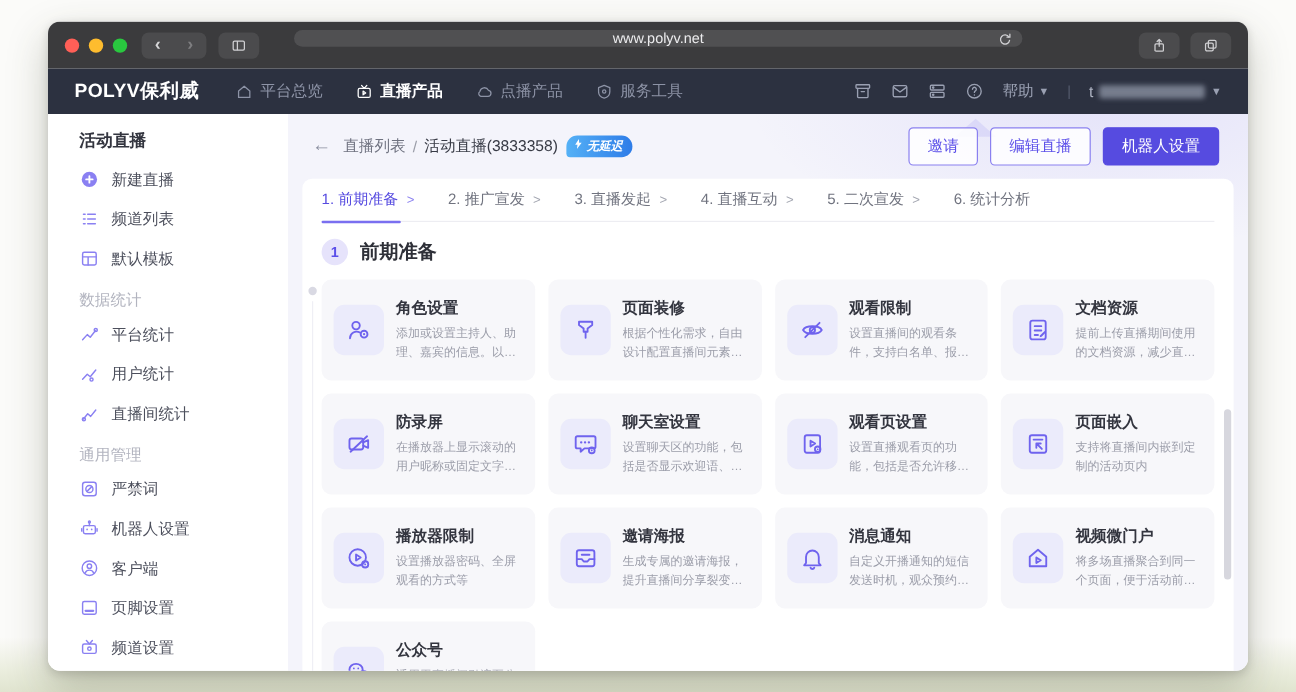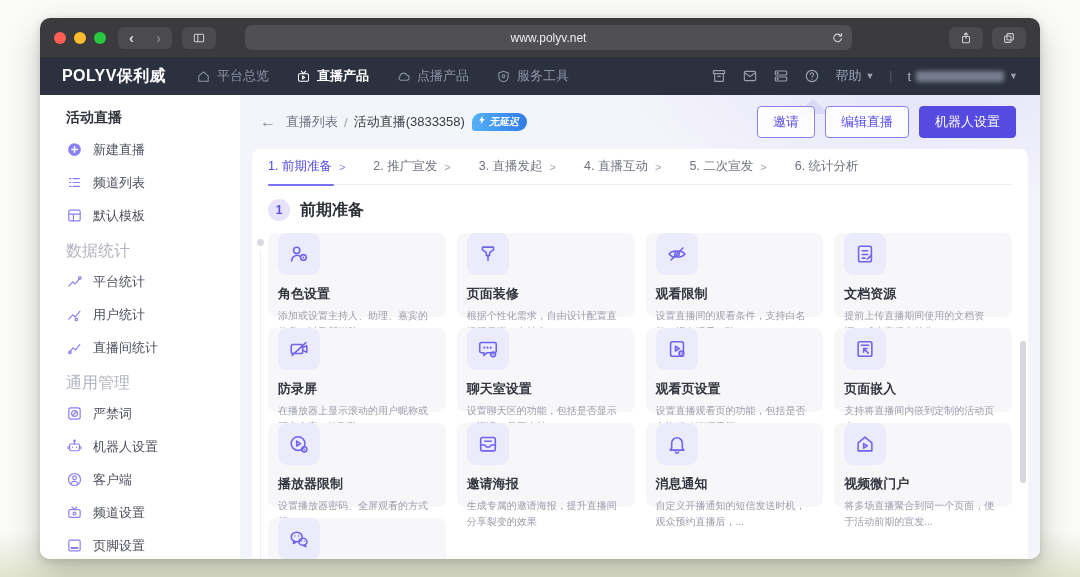--- a/index.html
+++ b/index.html
@@ -16,21 +16,21 @@
   .dots { display:flex; gap:8px; margin-right:12px; }
   .dot { width:12px; height:12px; border-radius:50%; }
   .dot.r{background:#ff5f57}.dot.y{background:#febc2e}.dot.g{background:#29c73f}
   .nav-group { background:#4b4b4d; border-radius:6px; display:flex; overflow:hidden; margin-right:10px; }
   .nav-group .cbtn { width:27px; height:22px; display:flex; align-items:center; justify-content:center;
     color:#d6d6d8; font-size:15px; font-weight:bold; }
   .nav-group .cbtn.dis { color:#7e7e80; }
   .chrome-btn { background:#4b4b4d; border-radius:6px; width:34px; height:22px; display:flex;
     align-items:center; justify-content:center; color:#cfcfd2; }
   .chrome-btn svg { width:14px; height:14px; }
-  .url-pill { position:absolute; left:205px; right:188px; top:7px; height:25px; background:#505052;
+  .url-pill { position:absolute; left:205px; right:188px; top:7px; height:14px; background:#505052;
     border-radius:7px; display:flex; align-items:center; justify-content:center;
     color:#ececee; font-size:12px; }
   .url-pill .reload { position:absolute; right:8px; width:13px; height:13px; color:#d0d0d3; }
   .chrome-right { margin-left:auto; display:flex; gap:9px; }
 
   
   .appbar { height:38px; background:var(--navbar_bg,#2c3140); display:flex; align-items:center; padding:0 22px; }
   .logo { color:#fff; font-weight:bold; font-size:16px; letter-spacing:.4px; margin-right:30px; white-space:nowrap; }
   .nav-menu { display:flex; align-items:center; }
   .nav-item { display:flex; align-items:center; gap:6px; color:#8d93a6; font-size:13px; margin-right:27px; cursor:default; white-space:nowrap; }
@@ -43,21 +43,21 @@
   .vdiv { color:#565c6e; font-size:12px; }
   .user { display:flex; align-items:center; gap:5px; color:#aeb3c2; font-size:13px; }
   .blurbar { width:88px; height:11px; background:#767d8d; border-radius:2px; filter:blur(2px); }
 
   
   .main { display:flex; height:572px; }
   .sidebar { width:200px; background:#fff; padding:14px 0 0 26px; flex:none; }
   .side-title { font-size:14px; font-weight:bold; color:#33353f; margin-bottom:6px; }
   .side-item { display:flex; align-items:center; gap:10px; height:33px; font-size:13px; color:#4c4f5c; cursor:default; }
   .side-item .ic { width:17px; height:17px; color:#8a80f2; }
-  .group-label { font-size:16px; color:#b2b4bf; margin:9px 0 3px; }
+  .group-label { font-size:13px; color:#b2b4bf; margin:9px 0 3px; }
 
   .content { flex:1; background:var(--content_bg,#f4f4fb); position:relative; overflow:hidden; }
   .deco-a { position:absolute; right:0; top:0; width:460px; height:130px; pointer-events:none;
     background:radial-gradient(ellipse at 75% -10%, rgba(118,106,238,.12), transparent 62%); }
   .deco-tri { position:absolute; left:556px; top:4px; width:0; height:0; pointer-events:none;
     border-left:17px solid transparent; border-right:17px solid transparent;
     border-bottom:15px solid rgba(138,128,240,.16); }
 
   .crumb-row { height:54px; display:flex; align-items:center; padding:0 24px 0 20px; position:relative; z-index:2; }
   .back { color:#8b8fa0; font-size:16px; margin-right:10px; }
@@ -86,21 +86,21 @@
 
   .section-head { display:flex; align-items:center; gap:10px; margin:14px 0 12px; }
   .num { width:22px; height:22px; border-radius:50%; background:#e6e3fb; color:#5b4fe9;
     font-size:12px; font-weight:bold; display:flex; align-items:center; justify-content:center; }
   .section-title { font-size:16px; font-weight:bold; color:#2e3038; }
 
   .cards-wrap { position:relative; }
   .timeline-dot { position:absolute; left:-11px; top:6px; width:7px; height:7px; border-radius:50%; background:#d9d9e3; }
   .timeline-line { position:absolute; left:-8px; top:18px; bottom:-60px; width:1px; background:#efeff5; }
   .cards { display:grid; grid-template-columns:repeat(4,1fr); gap:11px; grid-auto-rows:84px; }
-  .card { background:#f7f7fa; border-radius:8px; padding:0 12px 0 10px; display:flex; gap:10px;flex-direction:column; }
+  .card { background:#f7f7fa; border-radius:8px; padding:0 12px 0 10px; display:flex; align-items:center; gap:10px; }
   .tile { width:42px; height:42px; border-radius:9px; background:#ebebfb; color:#6f63ee;
     display:flex; align-items:center; justify-content:center; flex:none; }
   .tile svg { width:22px; height:22px; }
   .card-text { min-width:0; }
   .card-title { font-size:13px; font-weight:bold; color:#33353f; margin-bottom:5px; white-space:nowrap; }
   .card-desc { font-size:10px; color:#9b9da9; line-height:1.55; display:-webkit-box;
     -webkit-line-clamp:2; -webkit-box-orient:vertical; overflow:hidden; }
 
   .scroll-thumb { position:absolute; right:2px; top:192px; width:6px; height:142px; border-radius:3px; background:#d7d7de; }
 </style>
@@ -293,32 +293,32 @@
           <div class="side-item">
             <svg class="ic " viewBox="0 0 24 24" fill="none" stroke="currentColor" stroke-width="1.7" stroke-linecap="round" stroke-linejoin="round">
               <circle cx="12" cy="12" r="8.5"></circle>
               <circle cx="12" cy="9.6" r="2.6"></circle>
               <path d="M7 17.5 a5.5 5.5 0 0 1 10 0"></path>
             </svg>
             <span>客户端</span>
           </div>
           <div class="side-item">
             <svg class="ic " viewBox="0 0 24 24" fill="none" stroke="currentColor" stroke-width="1.7" stroke-linecap="round" stroke-linejoin="round">
+              <rect x="4" y="4.5" width="16" height="15" rx="2"></rect>
+              <path d="M7.5 15.5 h9" stroke-width="2.6"></path>
+            </svg>
+            <span>页脚设置</span>
+          </div>
+          <div class="side-item">
+            <svg class="ic " viewBox="0 0 24 24" fill="none" stroke="currentColor" stroke-width="1.7" stroke-linecap="round" stroke-linejoin="round">
               <rect x="4" y="8" width="16" height="11" rx="2"></rect>
               <path d="M8.5 4 L12 8 L15.5 4"></path>
               <circle cx="12" cy="13.5" r="2"></circle>
             </svg>
             <span>频道设置</span>
-          </div>
-          <div class="side-item">
-            <svg class="ic " viewBox="0 0 24 24" fill="none" stroke="currentColor" stroke-width="1.7" stroke-linecap="round" stroke-linejoin="round">
-              <rect x="4" y="4.5" width="16" height="15" rx="2"></rect>
-              <path d="M7.5 15.5 h9" stroke-width="2.6"></path>
-            </svg>
-            <span>页脚设置</span>
           </div>
         </nav>
     </aside>
 
     <div class="content">
       <div class="deco-a"></div>
       <div class="deco-tri"></div>
 
       <div class="crumb-row">
         <span class="back">←</span>

